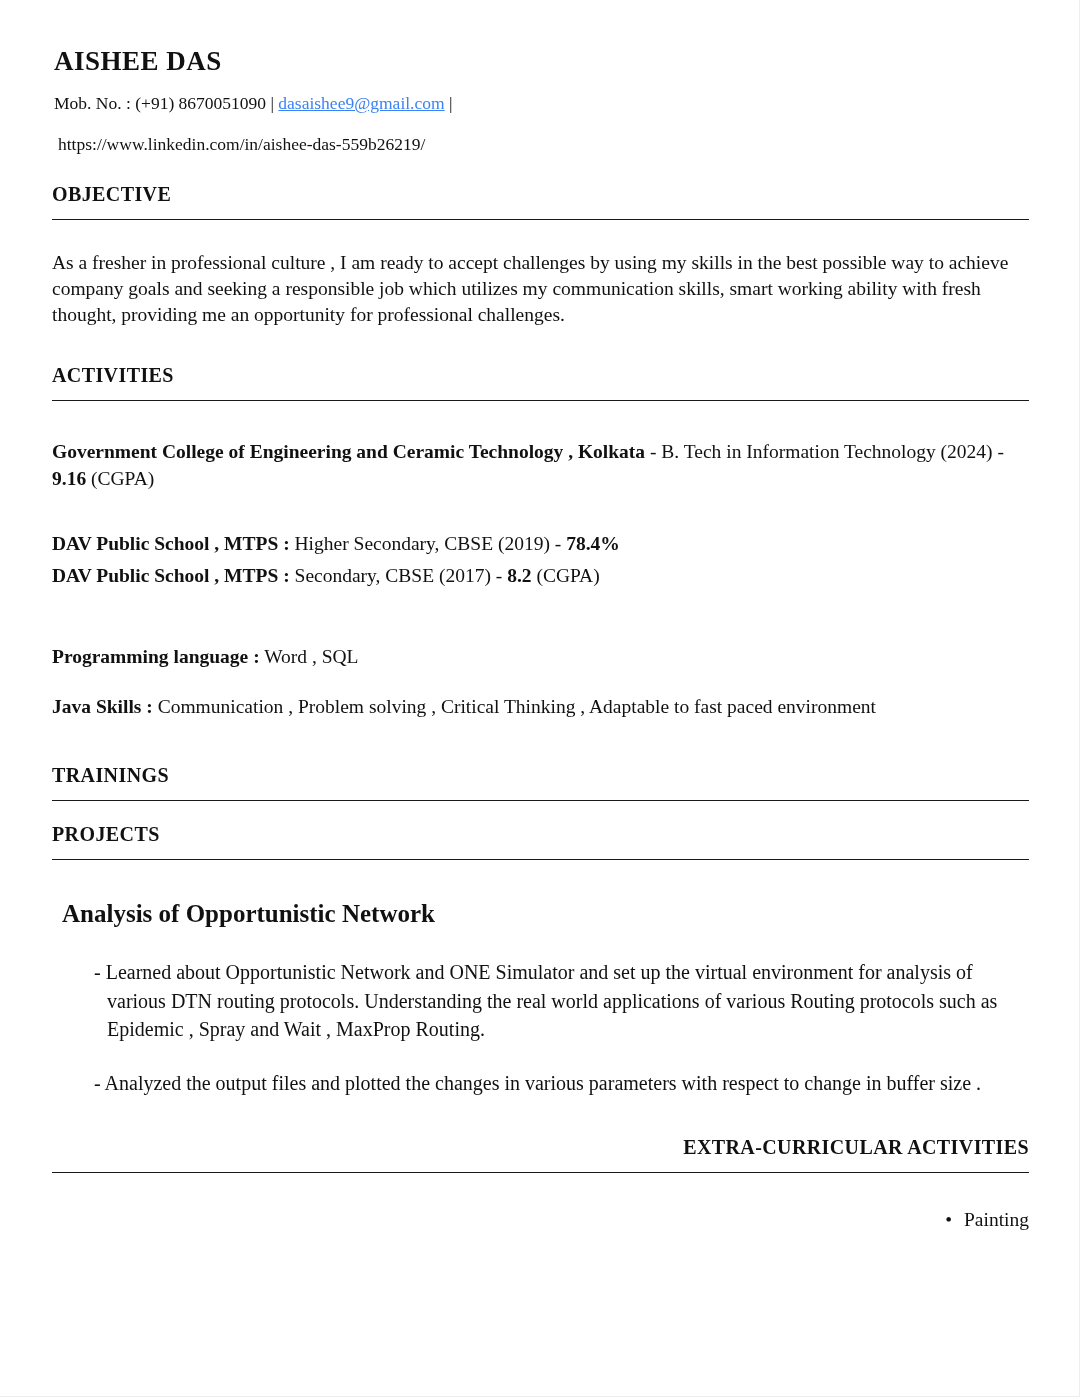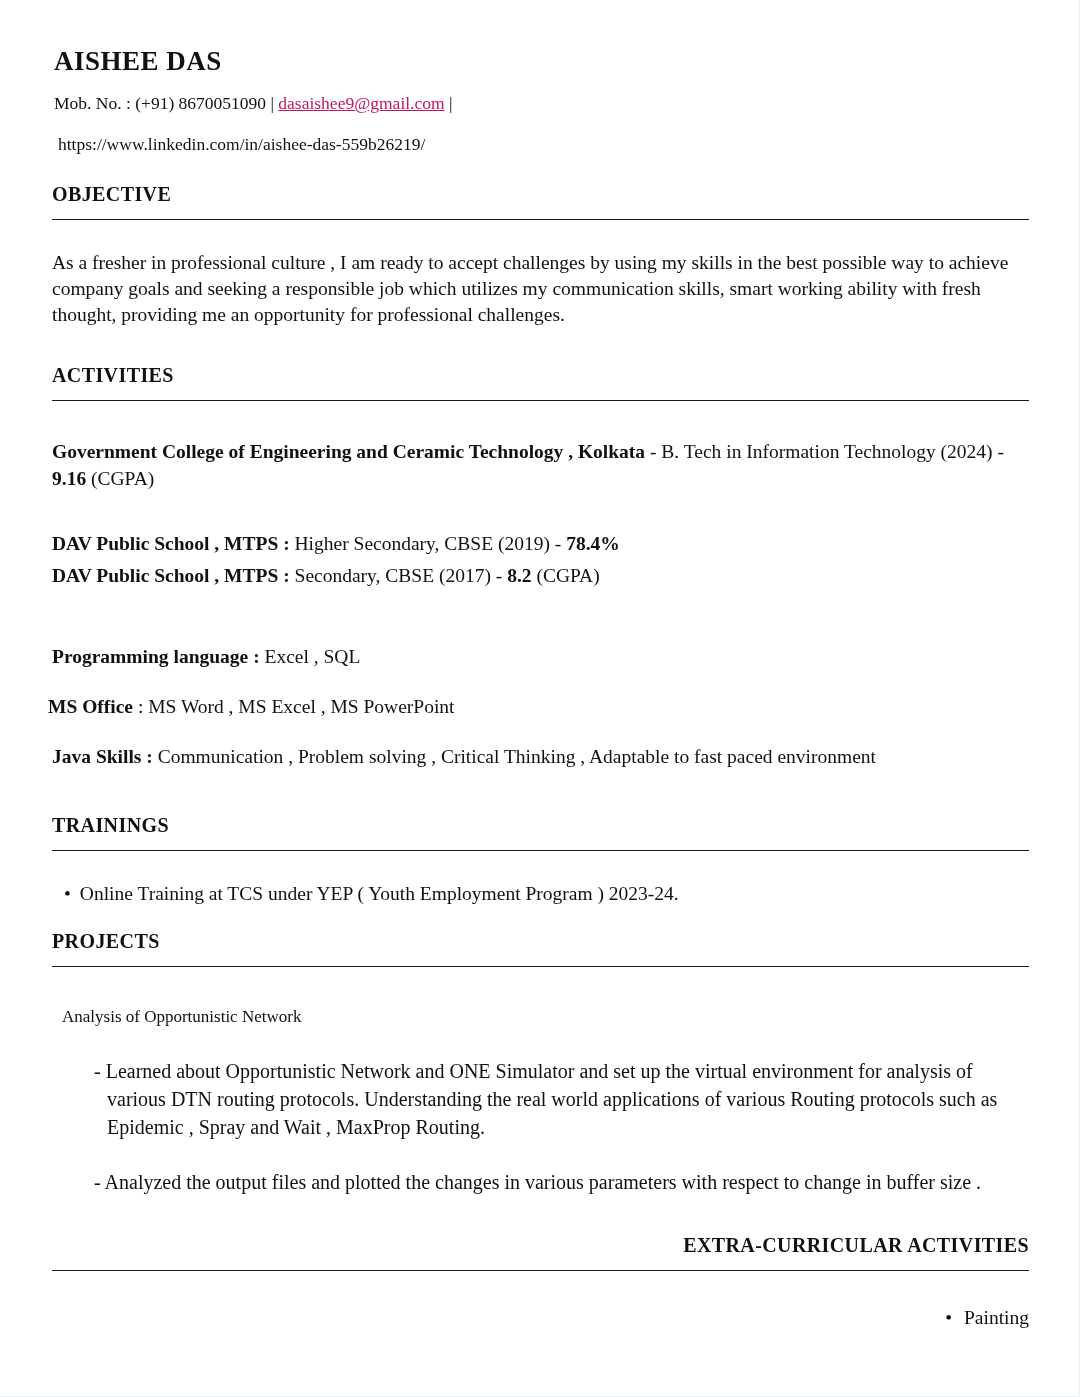--- a/index.html
+++ b/index.html
@@ -28,21 +28,21 @@
     font-size: 27px;
     font-weight: bold;
     letter-spacing: 0.5px;
     margin: 6px 0 16px 2px;
   }
   .contact-line {
     font-size: 17.5px;
     margin: 0 0 20px 2px;
   }
   .email-link {
-    color: #be185d;
+    color: #3b82f6;
     text-decoration: underline;
     cursor: pointer;
   }
   .linkedin-line {
     font-size: 17.5px;
     margin: 0 0 26px 6px;
   }
   
   .sec-title {
     font-size: 20px;
@@ -89,22 +89,22 @@
     line-height: 1.34;
     margin: 30px 0 0 12px;
   }
   .dot-marker::before {
     content: "\2022";
     display: inline-block;
     margin-right: 9px;
   }
   
   .project-name {
-    font-size: 17px;
-    font-weight: normal;
+    font-size: 25px;
+    font-weight: bold;
     margin: 40px 0 0 10px;
   }
   .proj-bullet {
     font-size: 20px;
     line-height: 1.42;
     margin: 30px 0 0 42px;
     padding-left: 13px;
     text-indent: -13px;
   }
   .proj-bullet.second { margin-top: 26px; }
@@ -148,35 +148,29 @@
     </p>
 
     <p class="edu-line edu-sec">
       <strong>DAV Public School , MTPS :</strong><span>  Secondary, CBSE (2017) - </span><strong>8.2</strong><span> (CGPA)</span>
     </p>
   </section>
 
   <section class="sec-skills">
 
     <p class="skill-line first">
-      <strong>Programming language :</strong><span> Excel  , SQL</span>
-    </p>
-    <p class="skill-line skill-msoffice">
-      <strong>MS Office</strong><span> : MS Word , MS Excel , MS PowerPoint</span>
+      <strong>Programming language :</strong><span> Word  , SQL</span>
     </p>
     <p class="skill-line">
       <strong>Java Skills :</strong><span> Communication , Problem solving , Critical Thinking , Adaptable to fast paced environment</span>
     </p>
   </section>
 
   <section class="sec-trainings">
     <h2 class="sec-title">TRAININGS</h2>
-    <p class="dot-item">
-      <span class="dot-marker"></span><span>Online Training  at TCS under YEP ( Youth Employment Program ) 2023-24.</span>
-    </p>
   </section>
 
   <section class="sec-projects">
     <h2 class="sec-title">PROJECTS</h2>
     <p class="project-name">Analysis of Opportunistic Network</p>
     <p class="proj-bullet">- Learned about Opportunistic Network and ONE Simulator and set up the virtual environment for analysis of various DTN routing protocols. Understanding the real world applications of various Routing protocols such as Epidemic , Spray and Wait , MaxProp Routing.</p>
     <p class="proj-bullet second">- Analyzed the output files and plotted the changes in various parameters with respect to change in buffer size .</p>
   </section>
 
   <section class="sec-extra">

